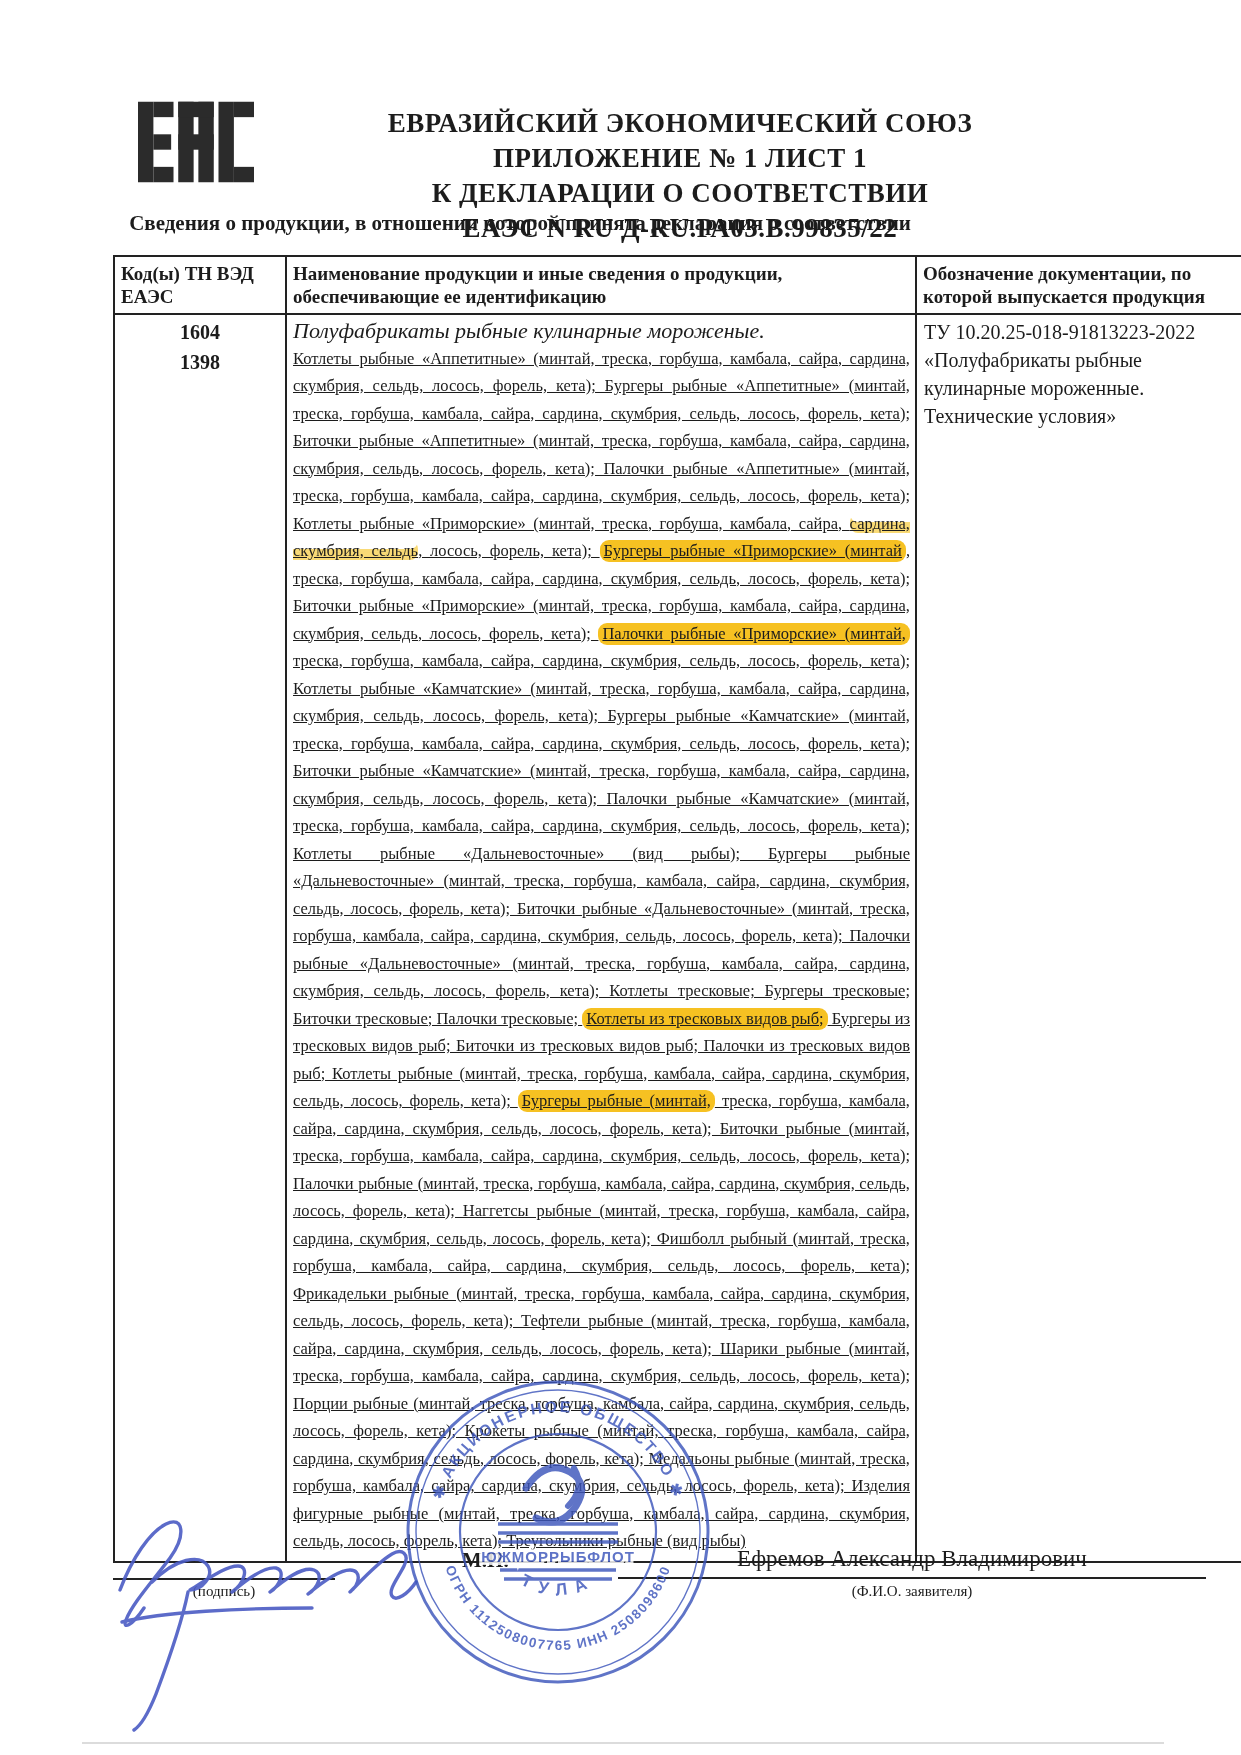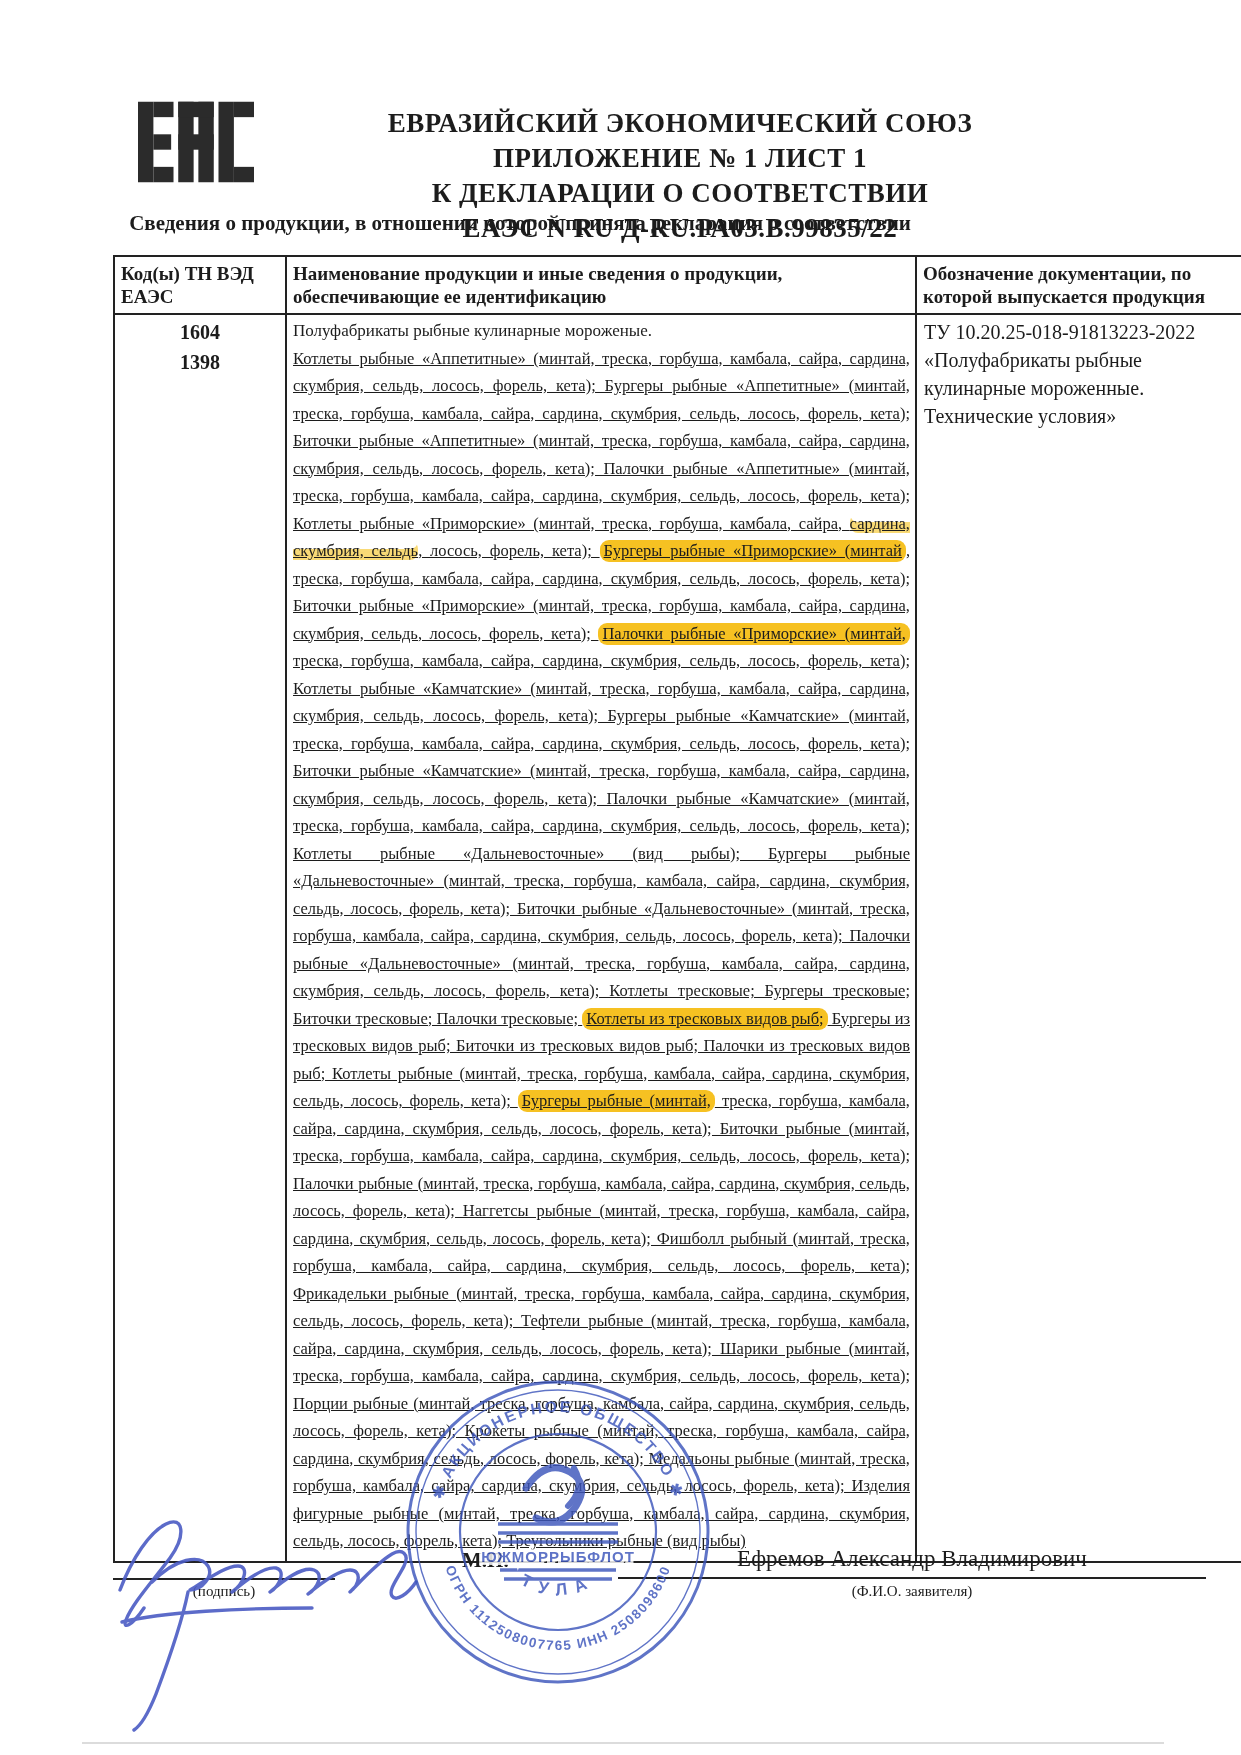--- a/index.html
+++ b/index.html
@@ -29,21 +29,21 @@
   }
   th.c1{width:158px;} th.c2{width:616px;} th.c3{width:320px;}
   table.doc th{
     font-size:19px;font-weight:bold;text-align:left;padding:5px 6px;height:46px;
     vertical-align:middle;line-height:23px;
   }
   td.codes{
     text-align:center;font-weight:bold;font-size:20px;line-height:30px;padding-top:2px;
   }
   td.product{padding:2px 5px 6px 6px;}
-  .intro{font-size:17px;line-height:27.5px;}
+  .intro{font-size:22px;line-height:27.5px;font-style:italic;}
   .flow{
     font-size:16.5px;line-height:27.5px;text-align:justify;text-decoration:underline;
   }
   .hl{
     background:#f6c122;border-radius:9px;padding:1px 4px 2px 4px;
     box-decoration-break:clone;-webkit-box-decoration-break:clone;
   }
   .hl-under{
     box-shadow:inset 0 -11px 0 rgba(246,195,34,.62);border-radius:8px;
   }

